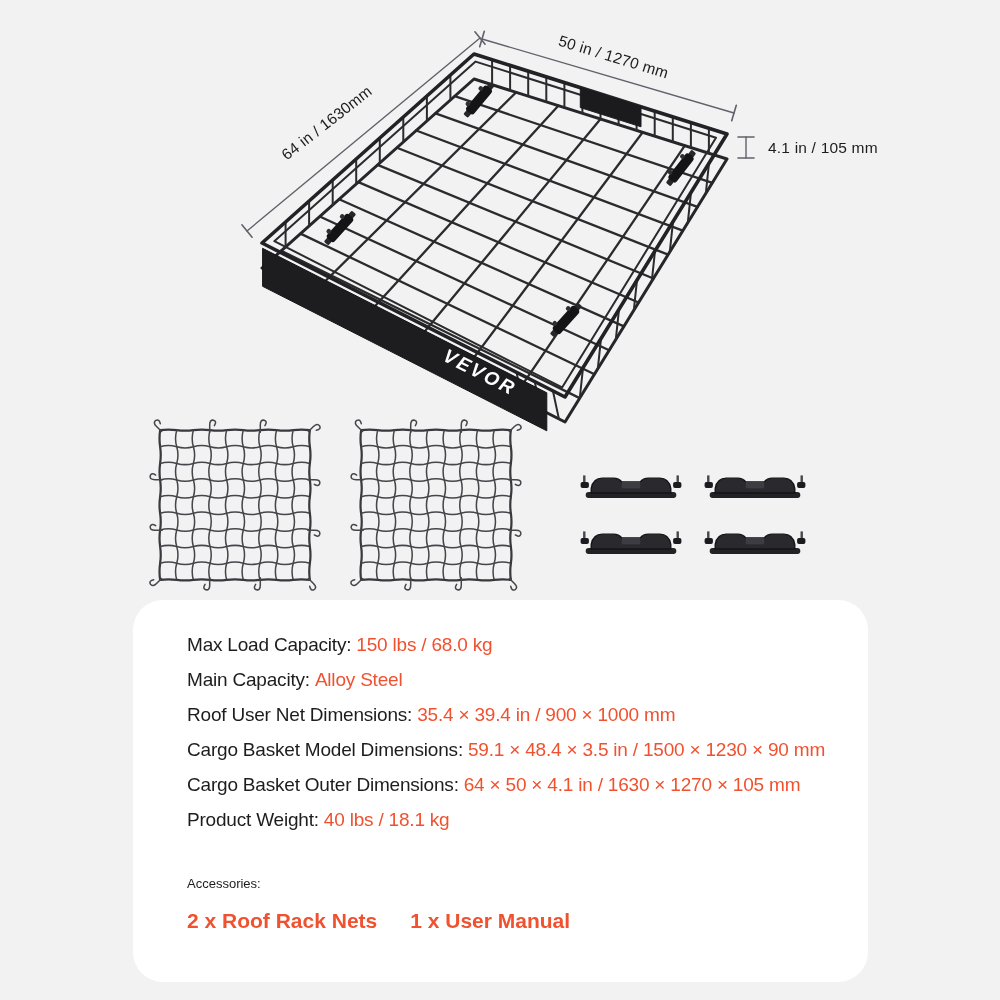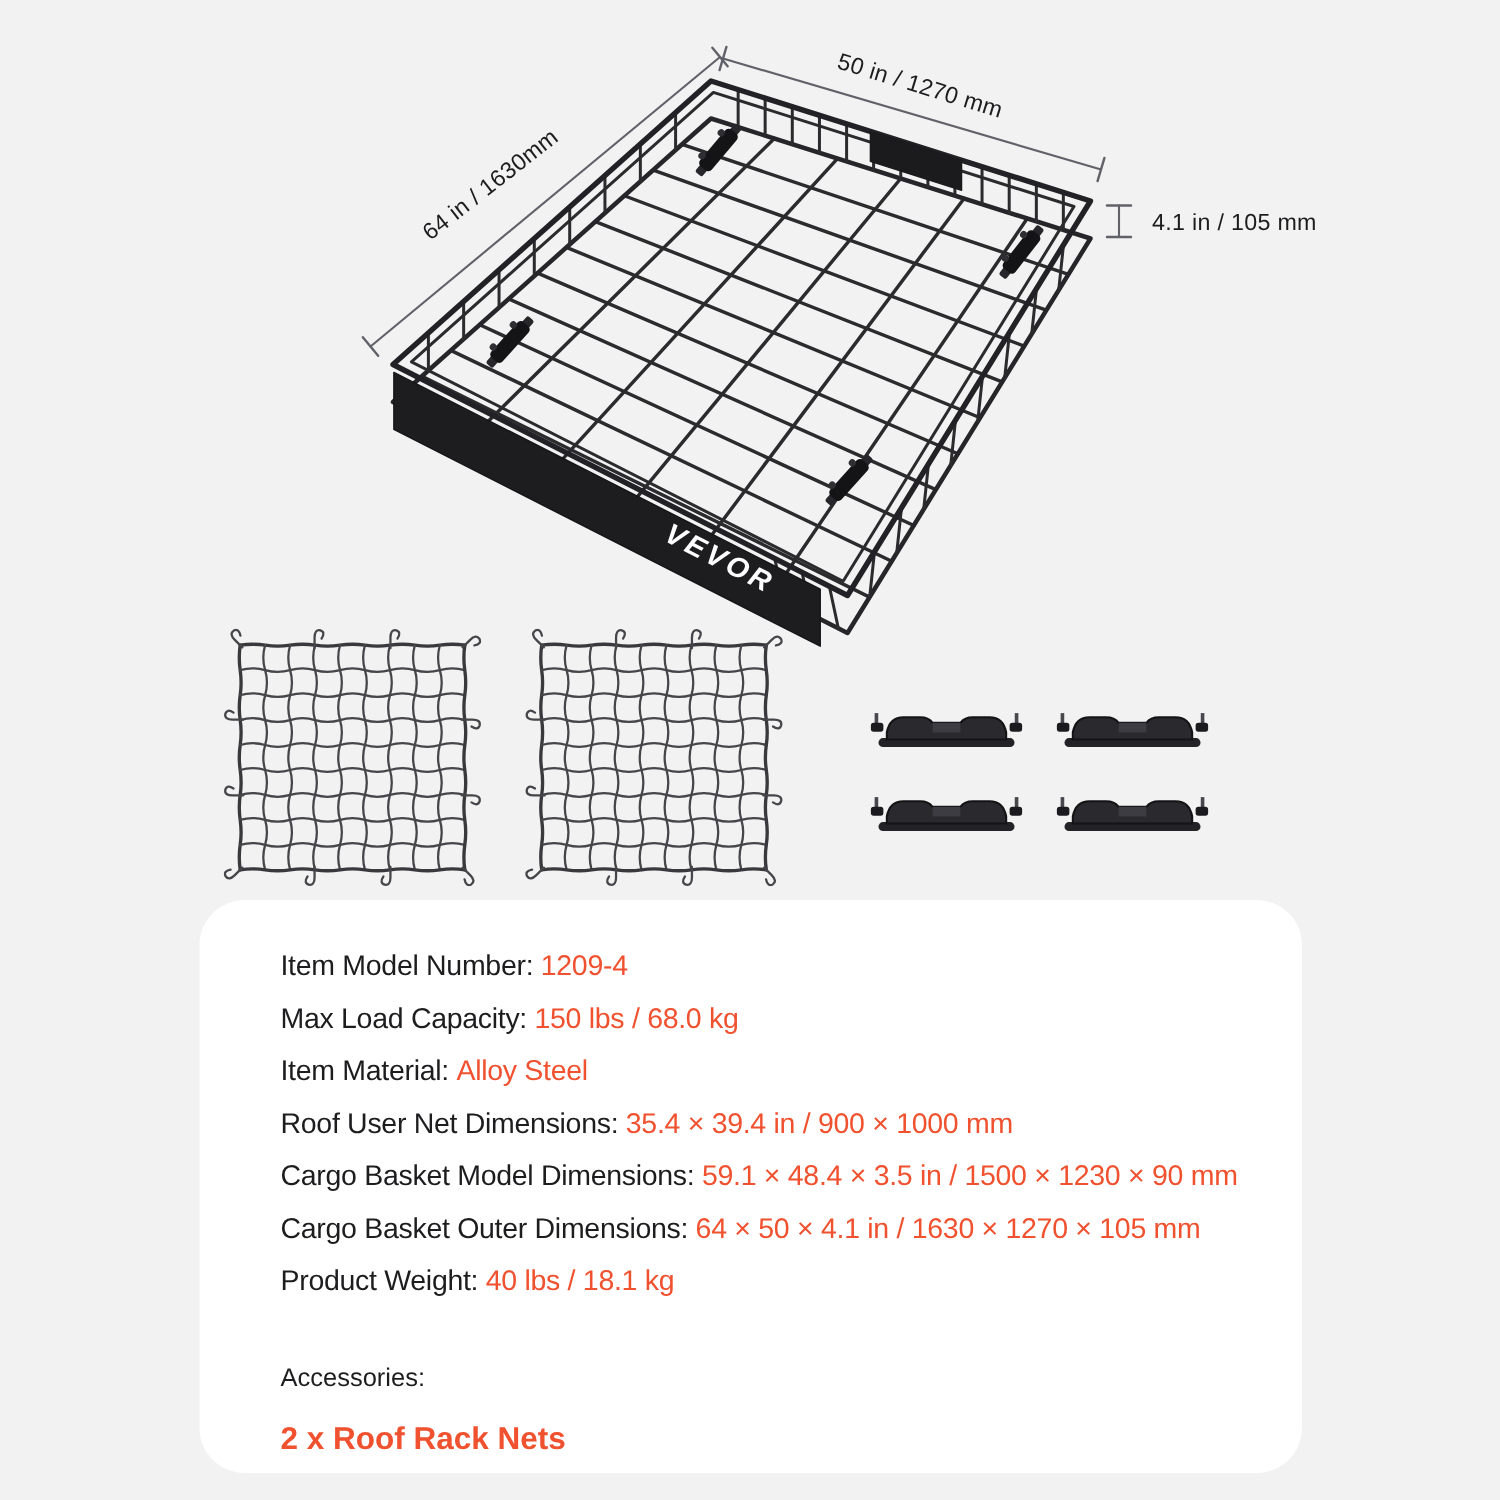--- a/index.html
+++ b/index.html
@@ -8,22 +8,22 @@
   #scene{position:absolute;left:0;top:0;}
   .dimtext{font-size:15.5px;fill:#1d1d1f;letter-spacing:.2px;}
   .brandtext{font-size:19px;font-weight:bold;font-style:italic;fill:#ffffff;letter-spacing:2.5px;}
   .netln{fill:none;stroke:#45454a;stroke-width:1.5;stroke-linecap:round;}
   .nete{stroke-width:2.2;stroke:#38383d;}
   .card{position:absolute;left:133px;top:600px;width:735px;height:382px;background:#ffffff;
         border-radius:30px;box-sizing:border-box;padding:33px 36px 0 54px;color:#1d1d1f;}
   .row{margin:0 0 11px 0;font-size:19px;line-height:24px;letter-spacing:-0.2px;white-space:nowrap;}
   .lbl{color:#1d1d1f;}
   .val{color:#F0512F;font-weight:500;margin-left:5px;}
-  .acc-label{margin-top:40px;font-size:17px;line-height:24px;}
-  .acc-items{display:flex;gap:33px;margin-top:13px;font-size:21px;font-weight:700;color:#F0512F;white-space:nowrap;flex-direction:column;}
+  .acc-label{margin-top:40px;font-size:13px;line-height:24px;}
+  .acc-items{display:flex;gap:33px;margin-top:13px;font-size:21px;font-weight:700;color:#F0512F;white-space:nowrap;}
 </style>
 </head>
 <body>
 
 <div class="stage">
 
   <svg id="scene" width="1000" height="1000" viewBox="0 0 1000 1000">
     <defs>
       <symbol id="net" viewBox="0 0 170 170">
           <g class="net-art">
@@ -198,23 +198,22 @@
 
     <use href="#net" x="149" y="419" width="172" height="172"></use>
     <use href="#net" x="350" y="419" width="172" height="172"></use>
     <use href="#kit" x="580" y="468" width="102" height="37"></use>
     <use href="#kit" x="704" y="468" width="102" height="37"></use>
     <use href="#kit" x="580" y="524" width="102" height="37"></use>
     <use href="#kit" x="704" y="524" width="102" height="37"></use>
   </svg>
 
   <section class="card">
-    <p class="row"><span class="lbl">Item Model Number:</span><span class="val">1209-4</span></p>
     <p class="row"><span class="lbl">Max Load Capacity:</span><span class="val">150 lbs / 68.0 kg</span></p>
-    <p class="row"><span class="lbl">Item Material:</span><span class="val">Alloy Steel</span></p>
+    <p class="row"><span class="lbl">Main Capacity:</span><span class="val">Alloy Steel</span></p>
     <p class="row"><span class="lbl">Roof User Net Dimensions:</span><span class="val">35.4 × 39.4 in / 900 × 1000 mm</span></p>
     <p class="row"><span class="lbl">Cargo Basket Model Dimensions:</span><span class="val">59.1 × 48.4 × 3.5 in / 1500 × 1230 × 90 mm</span></p>
     <p class="row"><span class="lbl">Cargo Basket Outer Dimensions:</span><span class="val">64 × 50 × 4.1 in / 1630 × 1270 × 105 mm</span></p>
     <p class="row"><span class="lbl">Product Weight:</span><span class="val">40 lbs / 18.1 kg</span></p>
 
     <p class="acc-label">Accessories:</p>
     <div class="acc-items">
       <span>2 x Roof Rack Nets</span>
       <span>1 x User Manual</span>
     </div>

